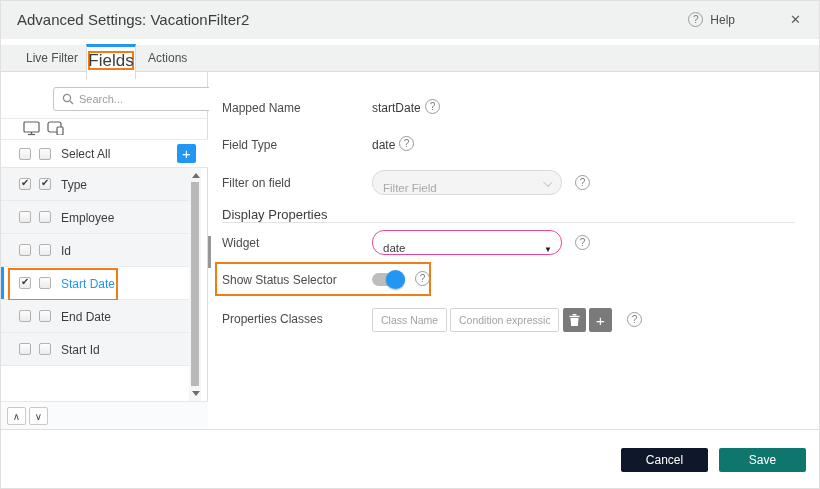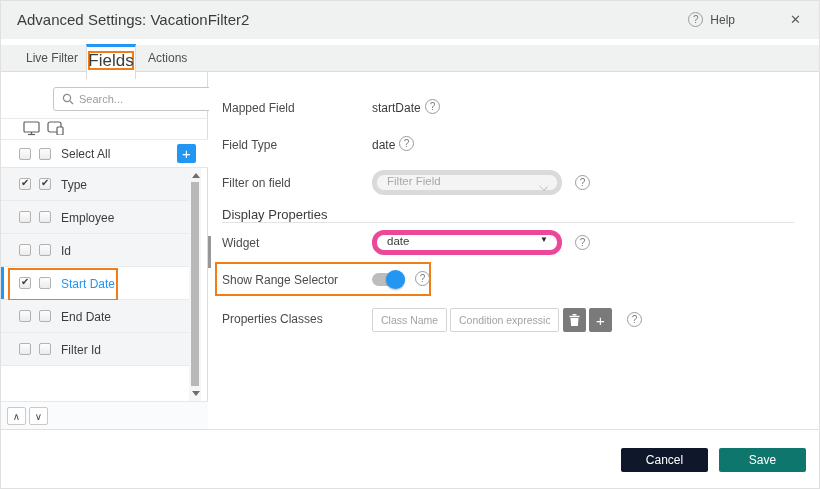--- a/index.html
+++ b/index.html
@@ -56,21 +56,21 @@
   .sb-bottom { position:absolute; left:0; top:329px; width:207px; height:28px; background:#fafbfc; border-top:1px solid #e8e8e8; }
   .move-btn { position:absolute; top:5px; width:19px; height:18px; background:#fff; border:1px solid #c9c9c9; border-radius:2px; font-size:10px; color:#4a4a4a; display:flex; align-items:center; justify-content:center; cursor:pointer; }
   .mv-up { left:6px; } .mv-dn { left:28px; }
 
   
   .main { position:absolute; top:71px; left:208px; width:612px; height:357px; background:#fff; }
   .main-scroll-thumb { position:absolute; left:-1px; top:164px; width:3px; height:32px; background:#979797; }
   .flabel { position:absolute; left:13px; font-size:12px; color:#4b4b4b; }
   .fvalue { position:absolute; left:163px; font-size:12px; color:#3b3b3b; }
   .helpq { position:absolute; width:15px; height:15px; border:1px solid #9b9b9b; border-radius:50%; font-size:10px; color:#7d7d7d; display:flex; align-items:center; justify-content:center; cursor:pointer; }
-  .sel { position:absolute; left:163px; width:190px; height:25px; border:5px solid #ec4899; border-radius:12px; background:#fff; display:flex; align-items:flex-start; padding:0 10px; font-size:11.5px; color:#3b3b3b; cursor:pointer; }
+  .sel { position:absolute; left:163px; width:190px; height:25px; border:1px solid #ec4899; border-radius:12px; background:#fff; display:flex; align-items:flex-end; padding:0 10px; font-size:11.5px; color:#3b3b3b; cursor:pointer; }
   .sel.disabled { background:#f4f4f4; color:#a8a8a8; border-color:#dadada; cursor:default; }
   .sel .arrow { position:absolute; right:9px; font-size:8px; color:#222; }
   .sel .chev { position:absolute; right:10px; top:8px; width:7px; height:7px; border-right:1.5px solid #c3c3c3; border-bottom:1.5px solid #c3c3c3; transform:rotate(45deg) scale(1,0.8); }
   .section-title { position:absolute; left:13px; top:135px; font-size:13px; color:#3c3c3c; }
   .section-hr { position:absolute; left:13px; right:27px; top:150px; height:1px; background:#e3e3e3; }
   .hl-box { position:absolute; left:6px; top:190px; width:216px; height:34px; border:2px solid #f07d17; }
   .toggle { position:absolute; left:163px; top:198px; width:33px; height:19px; cursor:pointer; }
   .toggle .track { position:absolute; left:0; top:3px; width:33px; height:13px; border-radius:7px; background:#bdbdbd; }
   .toggle .knob { position:absolute; left:0; top:0; width:19px; height:19px; border-radius:50%; background:#9e9e9e; box-shadow:0 1px 2px rgba(0,0,0,.3); transition:left .1s; }
   .toggle.on .knob { left:14px; background:#2196f3; }
@@ -166,40 +166,40 @@
         <span class="row-label">Start Date</span>
       </div>
       <div class="field-row">
         <span class="cb cb1"></span>
         <span class="cb cb2"></span>
         <span class="row-label">End Date</span>
       </div>
       <div class="field-row">
         <span class="cb cb1"></span>
         <span class="cb cb2"></span>
-        <span class="row-label">Filter Id</span>
+        <span class="row-label">Start Id</span>
       </div>
     </div>
 
     <div class="v-scroll">
       <span class="arr-up"></span>
       <span class="thumb"></span>
       <span class="arr-dn"></span>
     </div>
 
     <div class="sb-bottom">
       <span class="move-btn mv-up">∧</span>
       <span class="move-btn mv-dn">∨</span>
     </div>
   </div>
 
   <div class="main">
     <div class="main-scroll-thumb"></div>
 
-    <span class="flabel" style="top:29px">Mapped Field</span>
+    <span class="flabel" style="top:29px">Mapped Name</span>
     <span class="fvalue" style="top:29px">startDate</span>
     <span class="helpq" style="left:216px; top:27px">?</span>
 
     <span class="flabel" style="top:66px">Field Type</span>
     <span class="fvalue" style="top:66px">date</span>
     <span class="helpq" style="left:190px; top:64px">?</span>
 
     <span class="flabel" style="top:104px">Filter on field</span>
     <div class="sel disabled" style="top:98px">
       <span>Filter Field</span>
@@ -211,21 +211,21 @@
     <div class="section-hr"></div>
 
     <span class="flabel" style="top:164px">Widget</span>
     <div class="sel" style="top:158px">
       <span>date</span>
       <span class="arrow">▼</span>
     </div>
     <span class="helpq" style="left:366px; top:163px">?</span>
 
     <div class="hl-box"></div>
-    <span class="flabel" style="top:201px">Show Range Selector</span>
+    <span class="flabel" style="top:201px">Show Status Selector</span>
     <div class="toggle on">
       <span class="track"></span>
       <span class="knob"></span>
     </div>
     <span class="helpq" style="left:206px; top:199px">?</span>
 
     <span class="flabel" style="top:240px">Properties Classes</span>
     <input class="cc-input" style="left: 163px; width: 75px;" placeholder="Class Name">
     <input class="cc-input" style="left: 241px; width: 109px;" placeholder="Condition expression">
     <span class="gbtn" style="left:354px">

